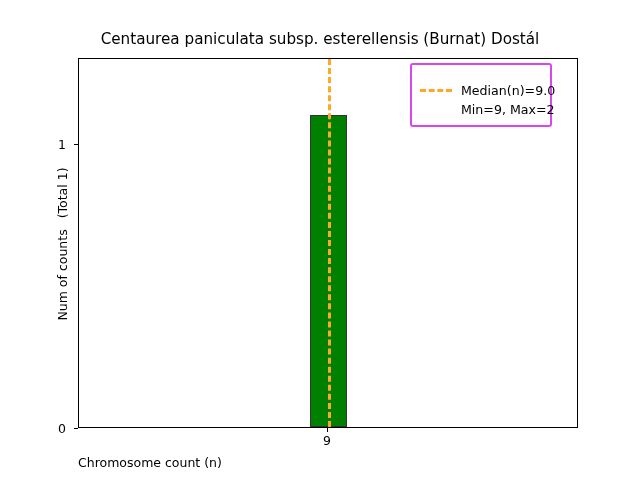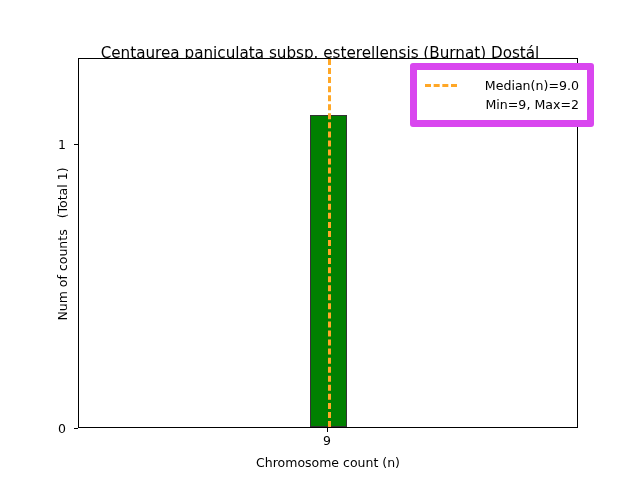--- a/index.html
+++ b/index.html
@@ -13,27 +13,26 @@
     height: 480px;
     background: #ffffff;
     font-family: "DejaVu Sans", sans-serif;
     overflow: hidden;
   }
 
   
   #chart-title {
     position: absolute;
     left: 0;
-    top: 44px;
+    top: 30px;
     width: 640px;
     text-align: center;
     font-size: 15.2px;
     color: #000000;
     white-space: nowrap;
-    text-decoration: underline;
   }
 
   
   #plot-area {
     position: absolute;
     left: 78px;
     top: 58px;
     width: 500px;
     height: 370px;
     border: 1.1px solid #000000;
@@ -83,21 +82,21 @@
     text-align: center;
     white-space: nowrap;
   }
 
   
   #xlabel {
     position: absolute;
     left: 78px;
     top: 455px;
     width: 500px;
-    text-align: center;
+    text-align: left;
     font-size: 12.5px;
     color: #000000;
     white-space: nowrap;
   }
   #ylabel-wrap {
     position: absolute;
     left: -123px;
     top: 228px;
     width: 370px;
     height: 32px;
@@ -111,26 +110,26 @@
     font-size: 12.5px;
     color: #000000;
     white-space: nowrap;
   }
 
   
   #legend {
     position: absolute;
     left: 410px;
     top: 63px;
-    width: 184px;
+    width: 142px;
     box-sizing: border-box;
     background: #ffffff;
-    border: 7px solid #d946ef;
+    border: 2px solid #d946ef;
     border-radius: 3px;
-    padding: 6px 8px 6px 8px;
+    padding: 16px 8px 6px 8px;
   }
   .legend-row {
     display: flex;
     align-items: center;
     height: 19px;
   }
   .legend-swatch {
     width: 32px;
     height: 0;
     margin-right: 9px;

